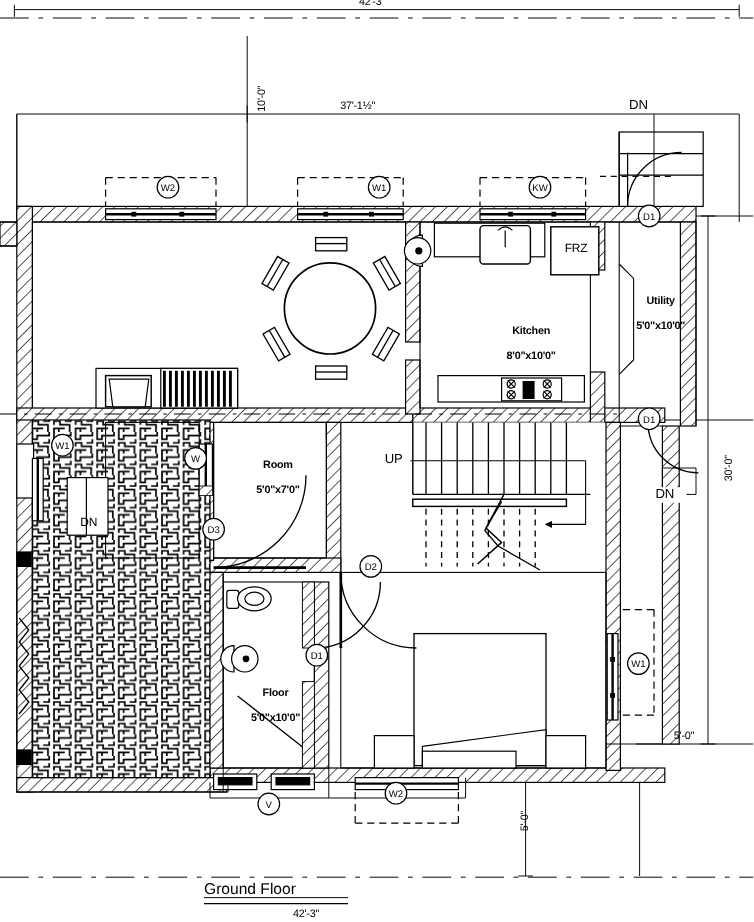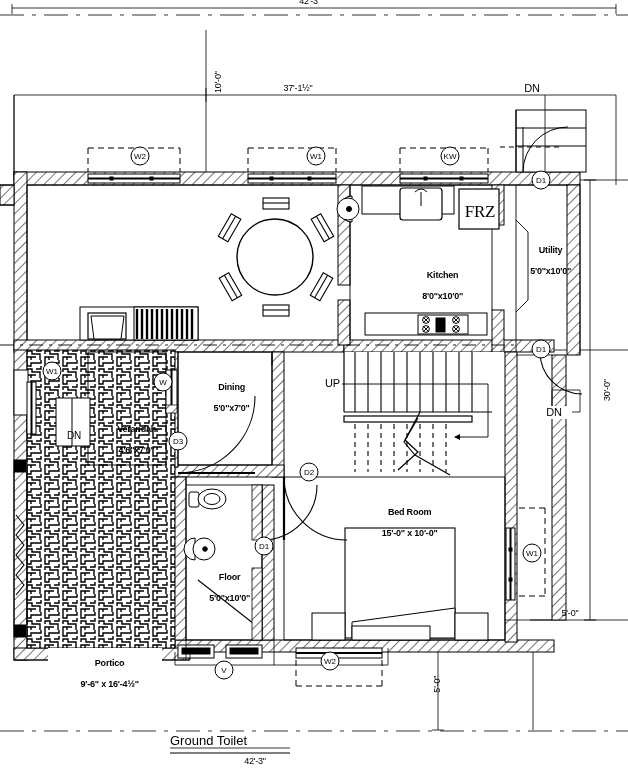--- a/index.html
+++ b/index.html
@@ -559,56 +559,44 @@
   <div class="lbl" style="left:383px; top:260px; width:110px;">
     <span>Kitchen</span><br>
     <span>8'0"x10'0"</span>
   </div>
 
   <div class="lbl" style="left:496px; top:235px; width:100px;">
     <span>Utility</span><br>
     <span>5'0"x10'0"</span>
   </div>
 
-  <div class="lbl plain" style="left:463px; top:202px; width:34px; font-size:17px;font-family:Liberation Serif, serif;">FRZ</div>
+  <div class="lbl plain" style="left:463px; top:202px; width:34px; font-size:10px;">FRZ</div>
 
   <div class="lbl" style="left:182px; top:372px; width:90px;">
-    <span>Dining</span><br>
+    <span>Room</span><br>
     <span>5'0"x7'0"</span>
   </div>
 
-  <div class="lbl" style="left:92px; top:414px; width:80px;">
-    <span>Verandah</span><br>
-    <span>4'6"x7'0"</span>
-  </div>
 
   <div class="lbl plain" style="left:58px; top:430px; width:32px; font-size:10px;">DN</div>
 
-  <div class="lbl plain white-bg" style="left:314px; top:377px; width:24px; font-size:11px;text-align:right;">UP</div>
+  <div class="lbl plain white-bg" style="left:314px; top:377px; width:24px; font-size:11px;">UP</div>
 
   <div class="lbl plain white-bg" style="left:536px; top:406px; width:32px; font-size:11px;">DN</div>
 
   <div class="lbl" style="left:185px; top:562px; width:80px;">
     <span>Floor</span><br>
     <span>5'0"x10'0"</span>
   </div>
 
-  <div class="lbl" style="left:345px; top:497px; width:120px;">
-    <span>Bed Room</span><br>
-    <span>15'-0" x 10'-0"</span>
-  </div>
-
-  <div class="lbl white-bg" style="left:48px; top:648px; width:110px; background:#fff;">
-    <span>Portico</span><br>
-    <span>9'-6" x 16'-4½"</span>
-  </div>
+
 
   <div class="lbl dim rot" style="left:587px; top:385px; width:40px; transform:rotate(-90deg);">30'-0"</div>
 
   <div class="lbl dim" style="left:548px; top:608px; width:44px;">5'-0"</div>
 
   <div class="lbl dim rot" style="left:417px; top:679px; width:40px; transform:rotate(-90deg);">5'-0"</div>
 
-  <div class="title-lbl" style="left:170px; top:733px;">Ground Toilet</div>
+  <div class="title-lbl" style="left:170px; top:733px;">Ground Floor</div>
 
   <div class="lbl dim" style="left:210px; top:756px; width:90px;">42'-3"</div>
 
 </div>
 
 </body></html>

